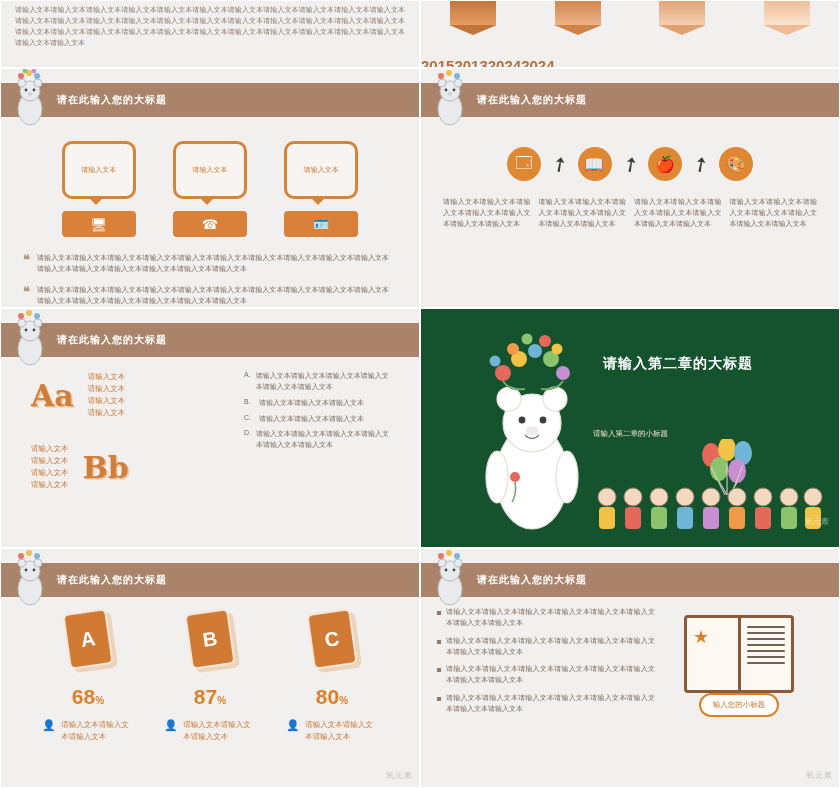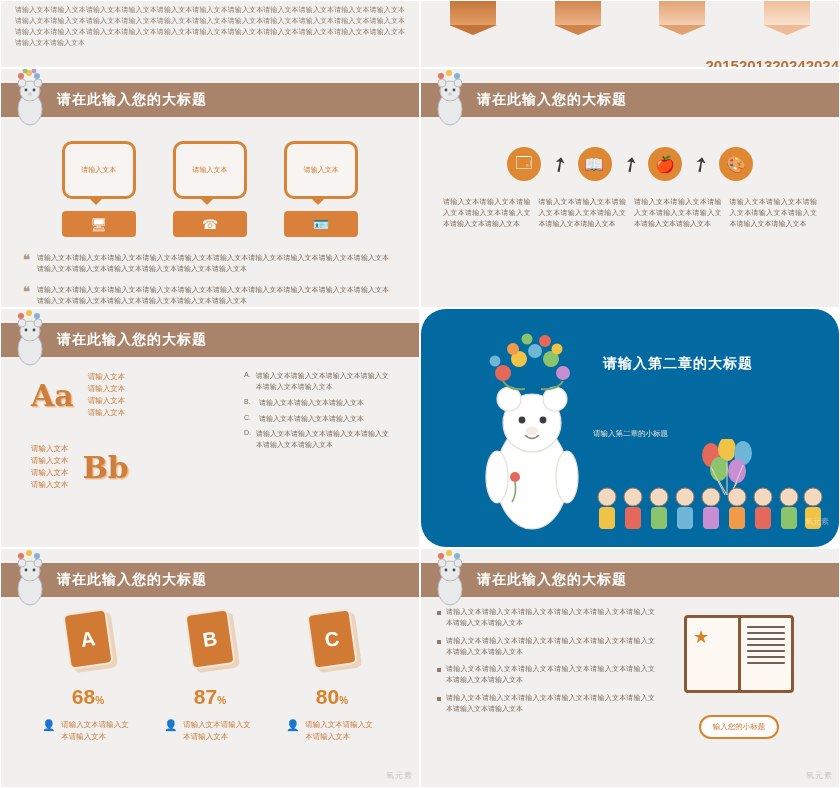--- a/index.html
+++ b/index.html
@@ -16,30 +16,30 @@
     display:grid;
     grid-template-columns: 420px 420px;
     grid-template-rows: 68px 240px 240px 240px;
   }
   .slide {
     position:relative;
     background:#f2f0ee;
     overflow:hidden;
     border:1px solid #ffffff;
   }
-  .slide.brown { background:#0369a1;border-radius:26px; }
+  .slide.brown { background:#14532d; }
   
   .titlebar {
     position:absolute; left:0; right:0; top:14px;
     height:34px;
     background:#a9846b;
     display:flex; align-items:center;
   }
   .titlebar .t {
-    color:#ffffff; font-size:14px; font-weight:bold;
+    color:#ffffff; font-size:10px; font-weight:bold;
     margin-left:56px; letter-spacing:1px;
   }
   .bear {
     position:absolute; left:8px; top:0px; width:42px; height:58px;
     z-index:5;
   }
   
   .tx { color:#7b6a5d; font-size:7px; line-height:1.55; }
   .tx-o { color:#c9793a; font-size:7.5px; line-height:1.6; }
   
@@ -65,21 +65,21 @@
     border-top:9px solid #d68438;
   }
   .tabbase{
     width:74px;height:26px;margin-top:12px;
     background:#d9803a;border-radius:4px;
     display:flex;align-items:center;justify-content:center;
     color:#fff;font-size:13px;
   }
   
   .partial-text { padding:4px 14px 0 14px; }
-  .years { display:flex; justify-content:flex-end; padding-top:22px; }
+  .years { display:flex; justify-content:flex-start; padding-top:22px; }
   .years .y { color:#b5703b; font-size:15px; font-weight:bold; }
   .tri {
     width:0;height:0;
     border-left:24px solid transparent;
     border-right:24px solid transparent;
   }
   .pillars{ display:flex; justify-content:space-around; align-items:flex-end; height:26px;}
   .pil{ width:46px; height:26px; }
   
   .arrow { color:#3b3b3b; font-size:20px; transform:rotate(-35deg); }
@@ -526,19 +526,19 @@
           <div class="half lines">
             <span></span>
               <span></span>
               <span></span>
               <span></span>
               <span></span>
               <span></span>
               <span></span>
           </div>
         </div>
-        <div class="subbtn" style="margin-top:22px;">输入您的小标题</div>
+        <div class="subbtn" style="">输入您的小标题</div>
       </div>
     </div>
     <div class="wm">氧元素</div>
   </div>
 
 </div>
 
 </body></html>

